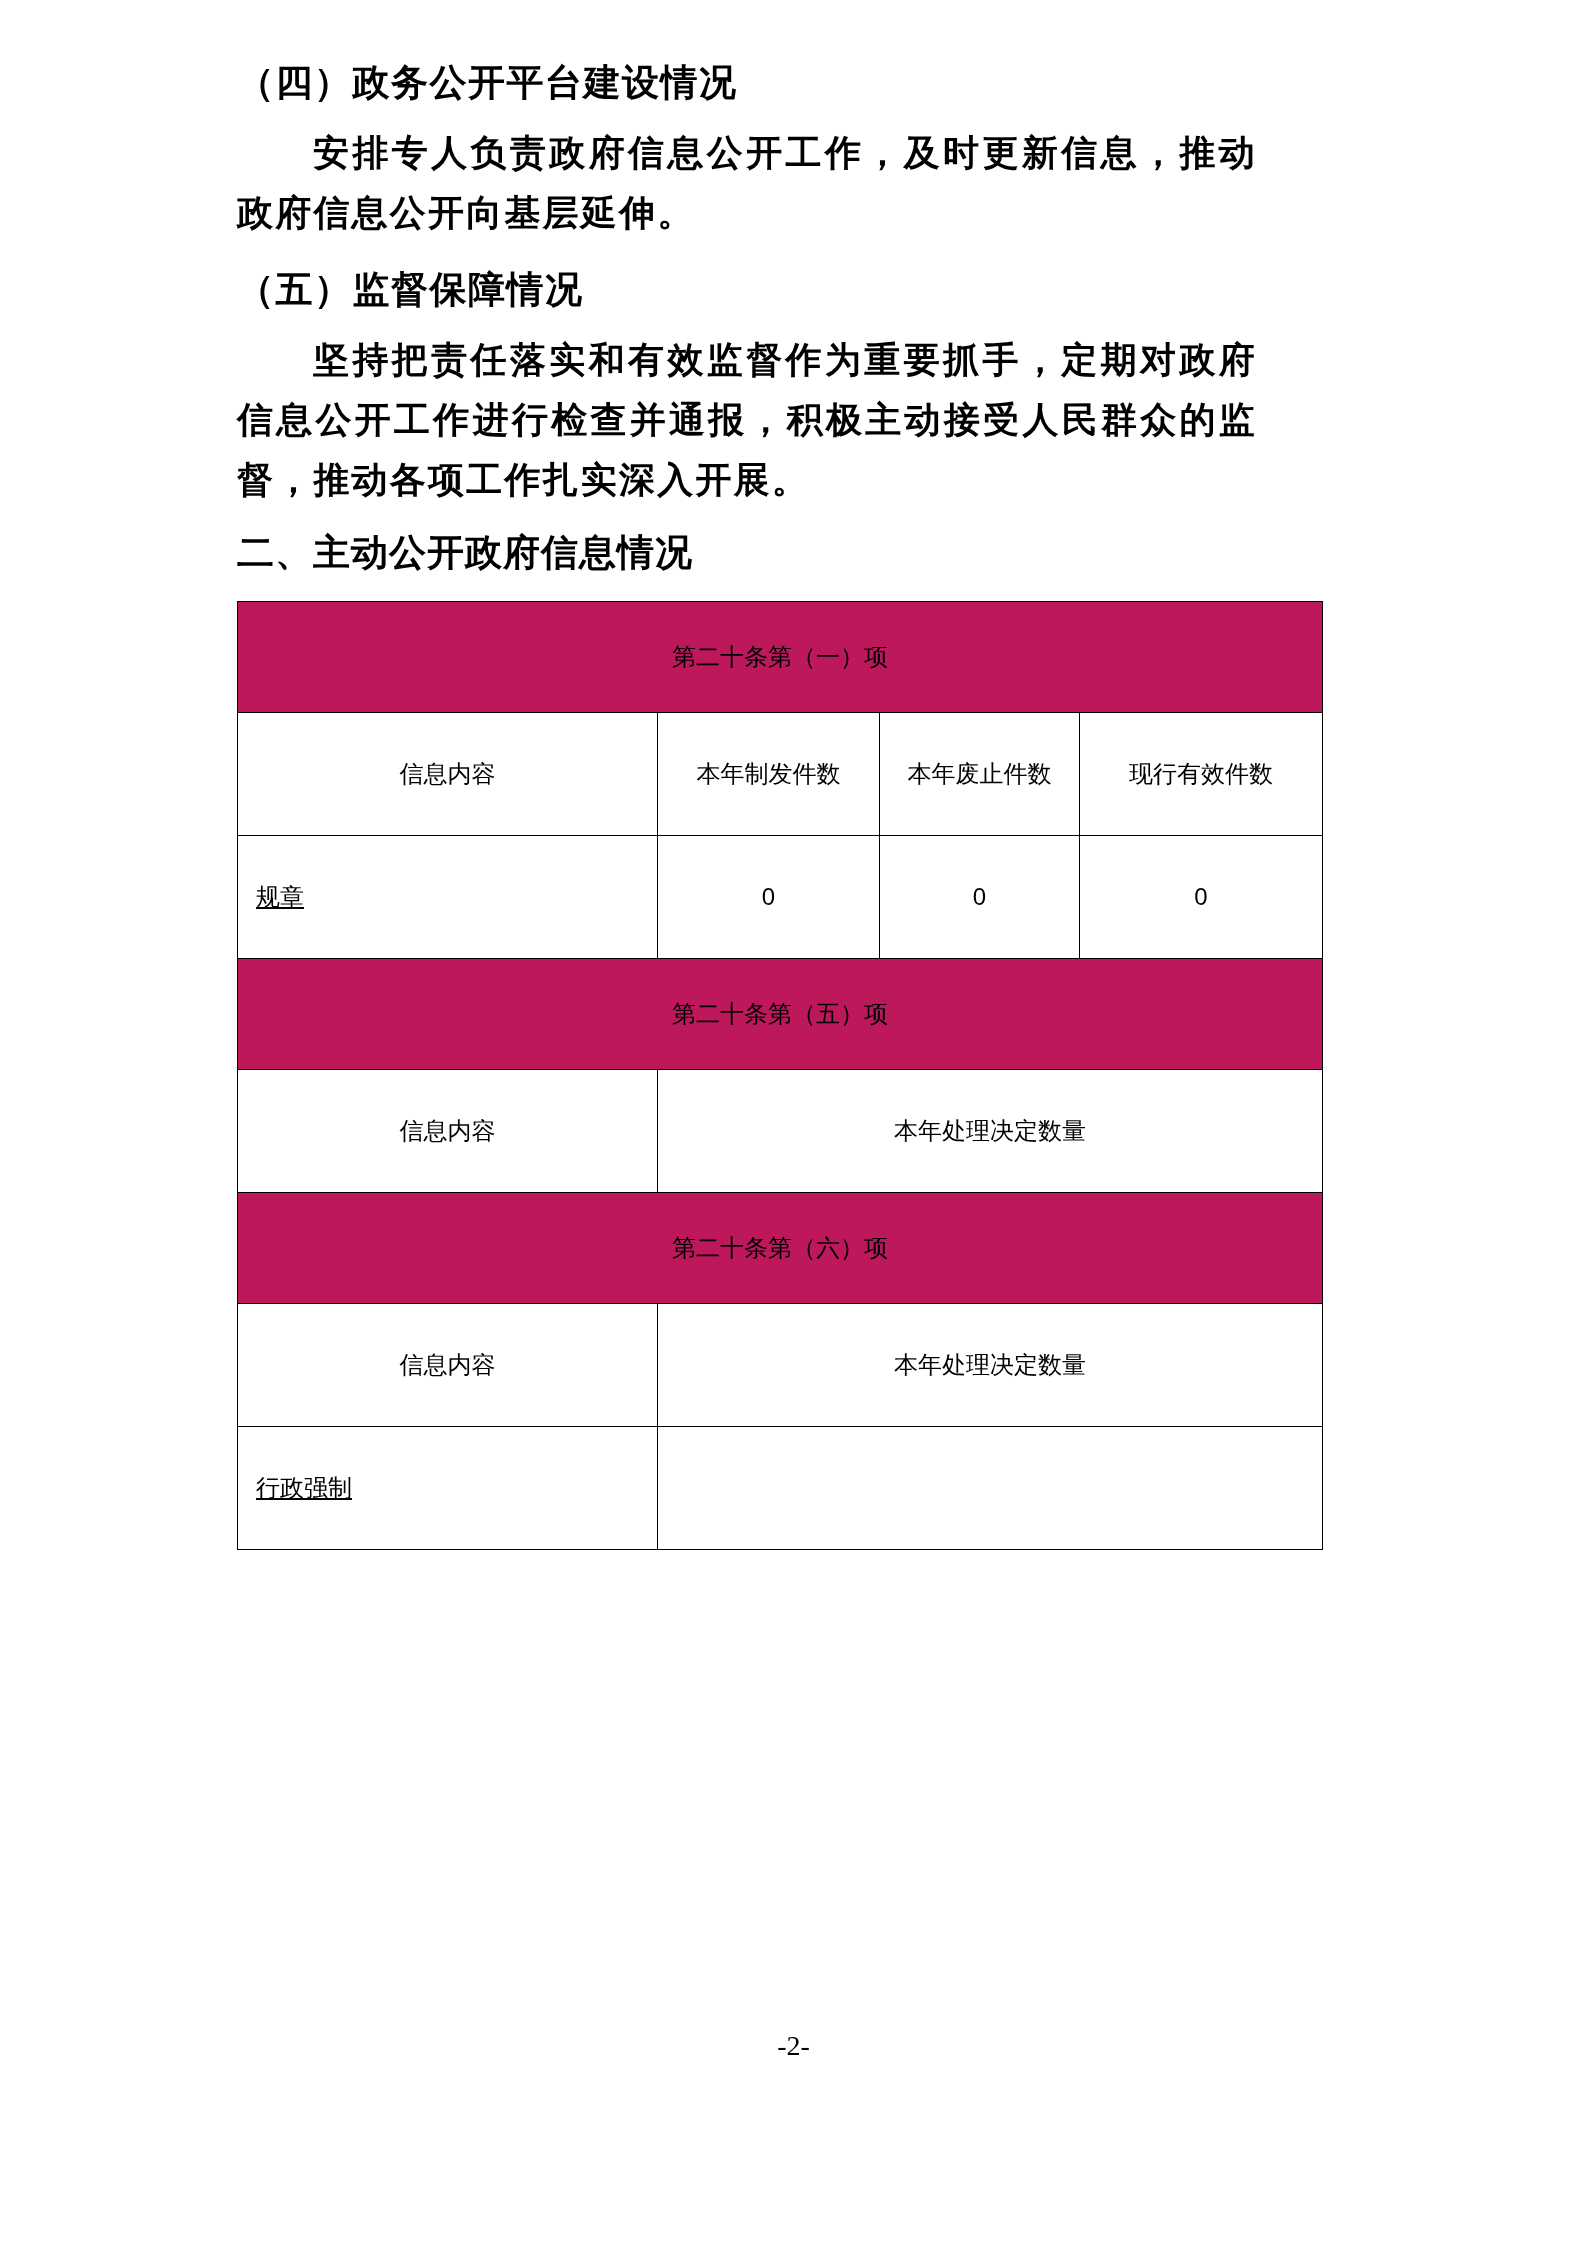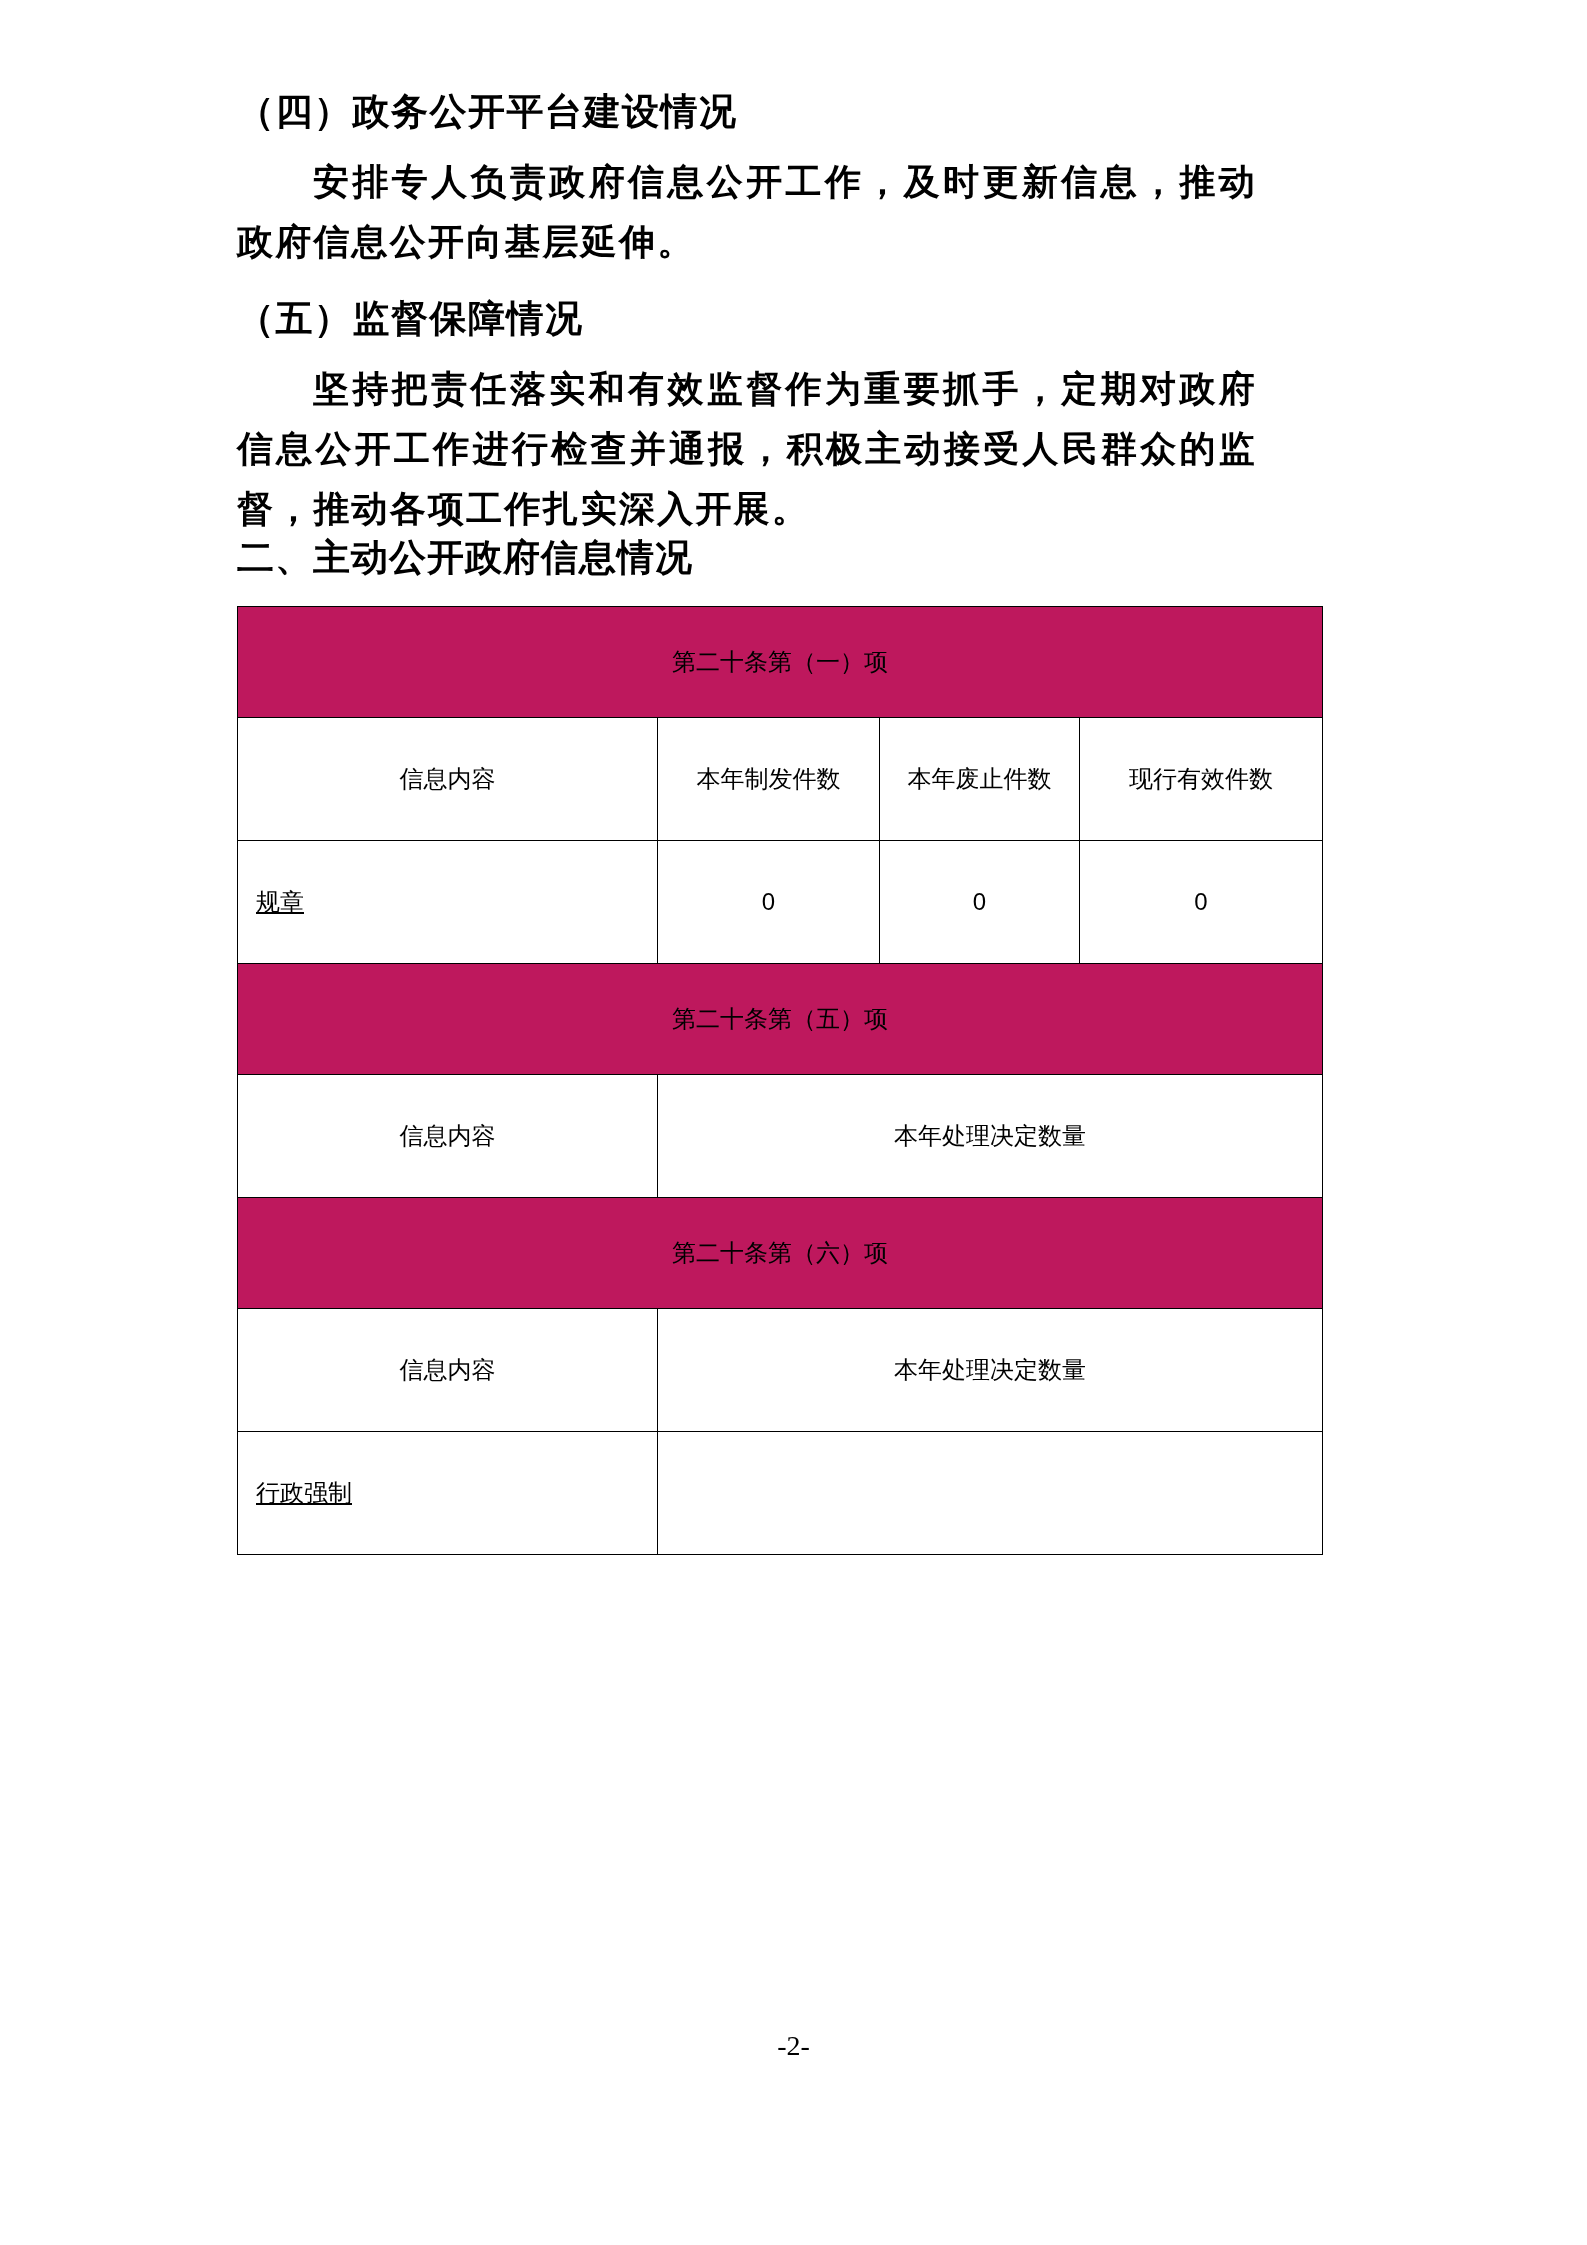--- a/index.html
+++ b/index.html
@@ -59,24 +59,24 @@
     letter-spacing: 2.2px;
     margin: 0;
     text-align: justify;
     text-justify: inter-ideograph;
     text-indent: 76px;
     width: 1020px;
     padding-left: 62px;
   }
 
   
-  .gap-top-1 { margin-top: 93px; }
+  .gap-top-1 { margin-top: 64px; }
   .gap-a { margin-top: 22px; font-weight: bold; }
   .gap-b { margin-top: 28px; }
-  .gap-c { }
+  .gap-c { margin-top: 24px; }
 
   
   .info-table {
     margin-top: 30px;
     margin-left: 62px;
     border-collapse: collapse;
     width: 1085px;
     table-layout: fixed;
     font-family: "Liberation Sans", "DejaVu Sans", sans-serif;
   }

